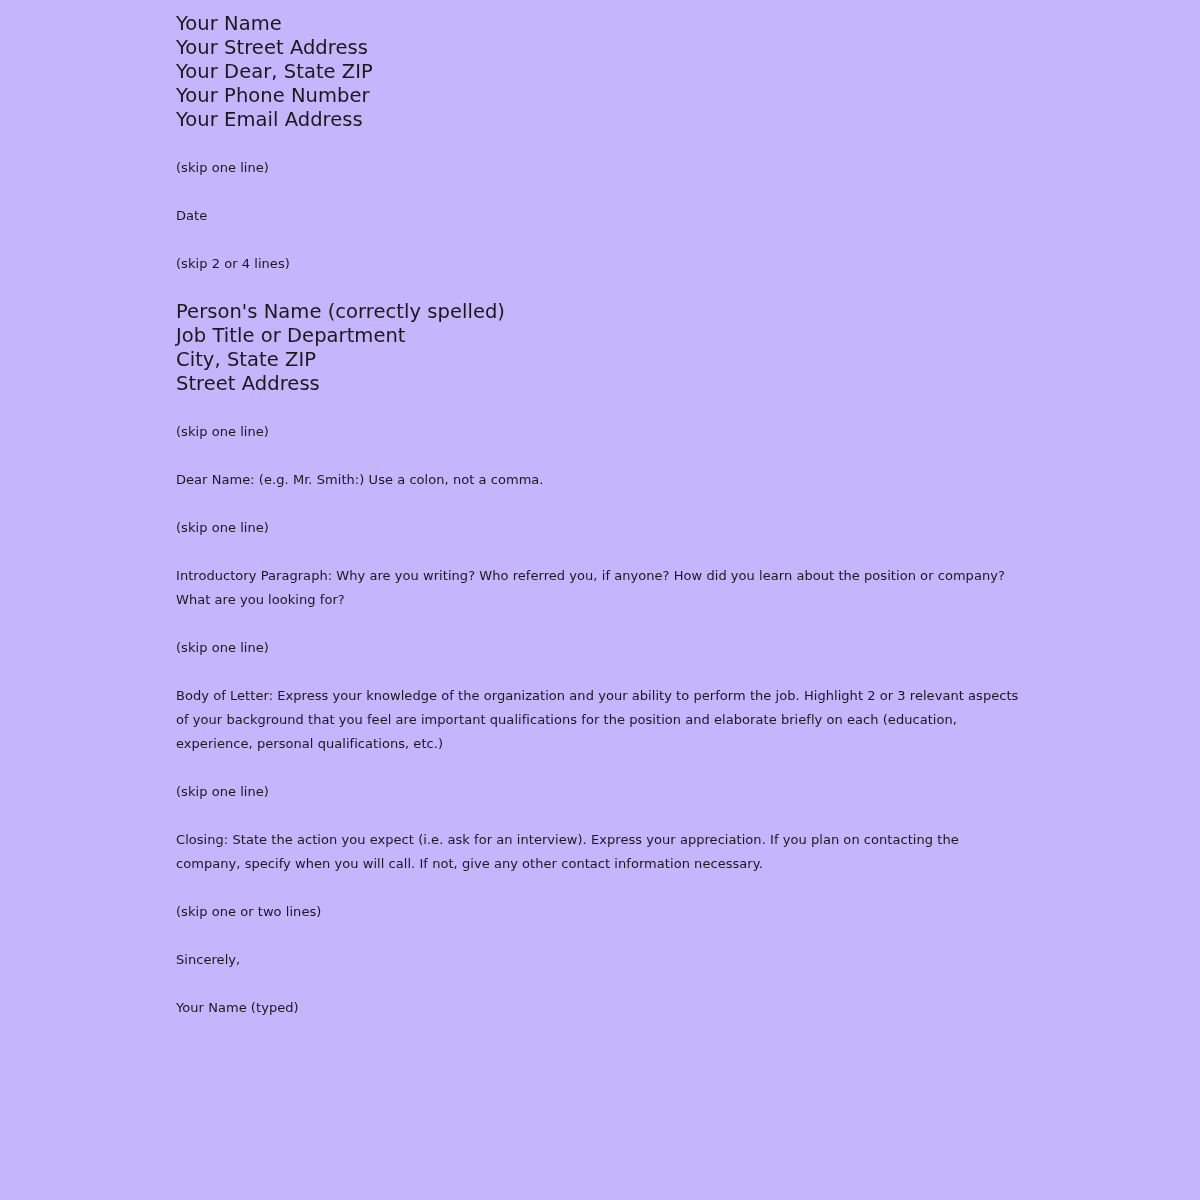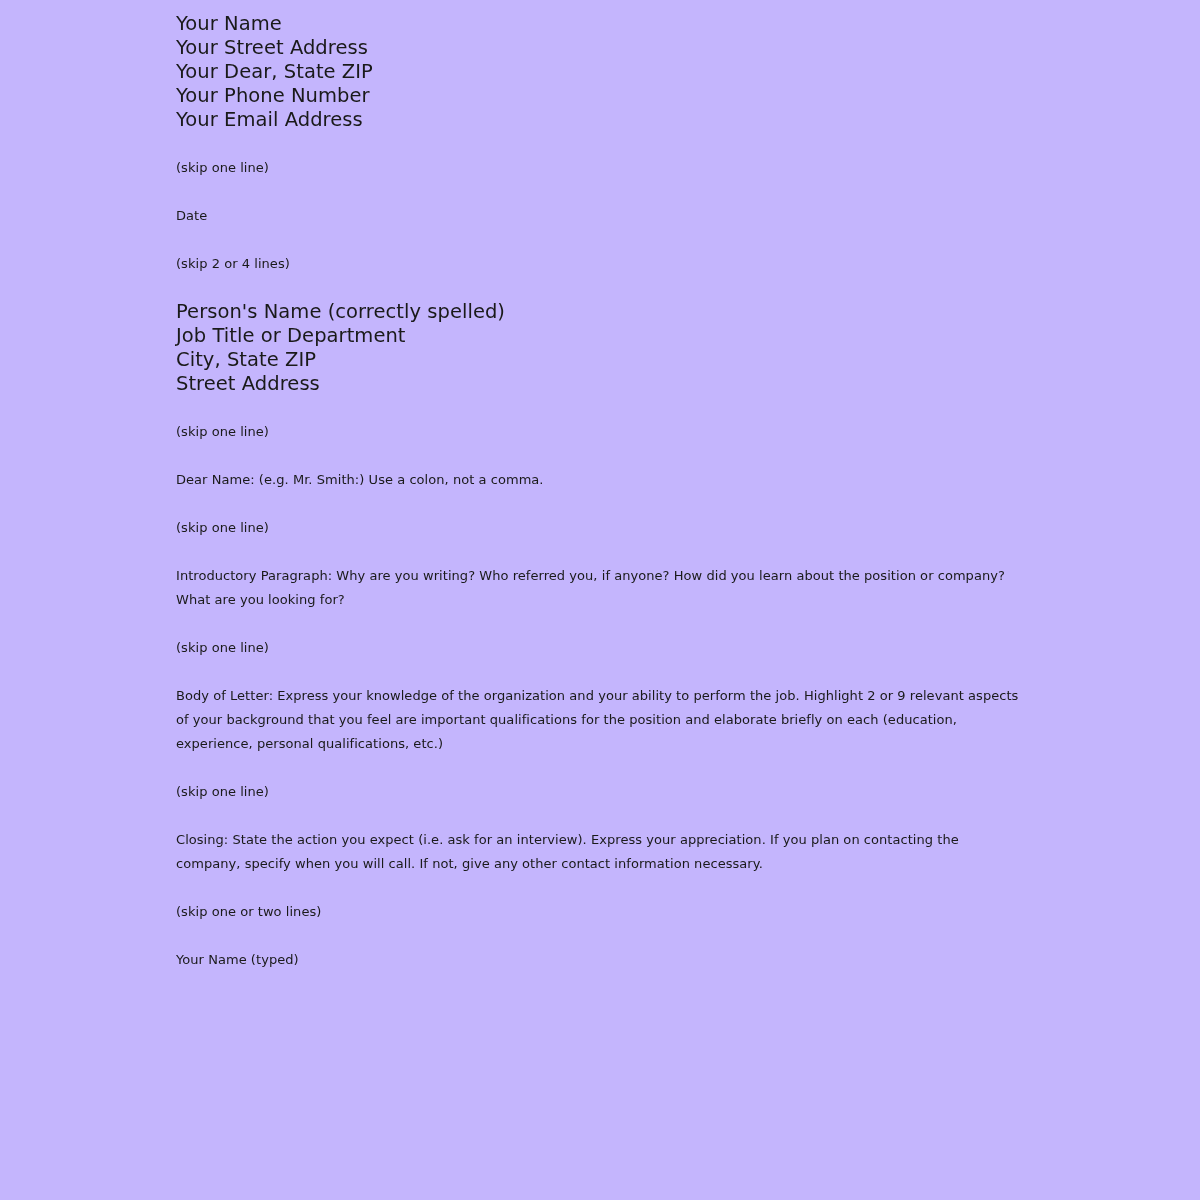--- a/index.html
+++ b/index.html
@@ -88,28 +88,31 @@
       <p class="block">
         <span class="para">(skip one line)</span>
       </p>
       <p class="block">
         <span class="para">Introductory Paragraph: Why are you writing? Who referred you, if anyone? How did you learn about the position or company? What are you looking for?</span>
       </p>
       <p class="block">
         <span class="para">(skip one line)</span>
       </p>
       <p class="block">
-        <span class="para">Body of Letter: Express your knowledge of the organization and your ability to perform the job. Highlight 2 or 9 relevant aspects of your background that you feel are important qualifications for the position and elaborate briefly on each (education, experience, personal qualifications, etc.)</span>
+        <span class="para">Body of Letter: Express your knowledge of the organization and your ability to perform the job. Highlight 2 or 3 relevant aspects of your background that you feel are important qualifications for the position and elaborate briefly on each (education, experience, personal qualifications, etc.)</span>
       </p>
       <p class="block">
         <span class="para">(skip one line)</span>
       </p>
       <p class="block">
         <span class="para">Closing: State the action you expect (i.e. ask for an interview). Express your appreciation. If you plan on contacting the company, specify when you will call. If not, give any other contact information necessary.</span>
       </p>
       <p class="block">
         <span class="para">(skip one or two lines)</span>
       </p>
       <p class="block">
+        <span class="para">Sincerely,</span>
+      </p>
+      <p class="block">
         <span class="para">Your Name (typed)</span>
       </p>
     </div>
 </div>
 
 </body></html>

